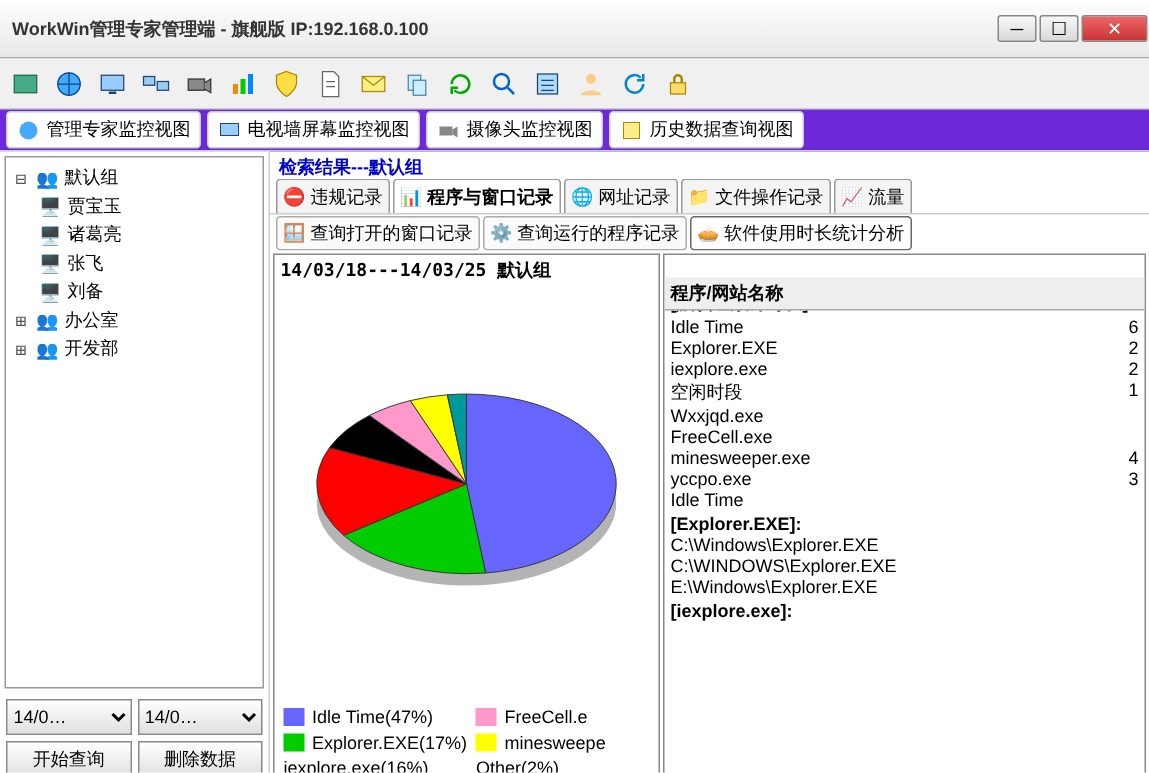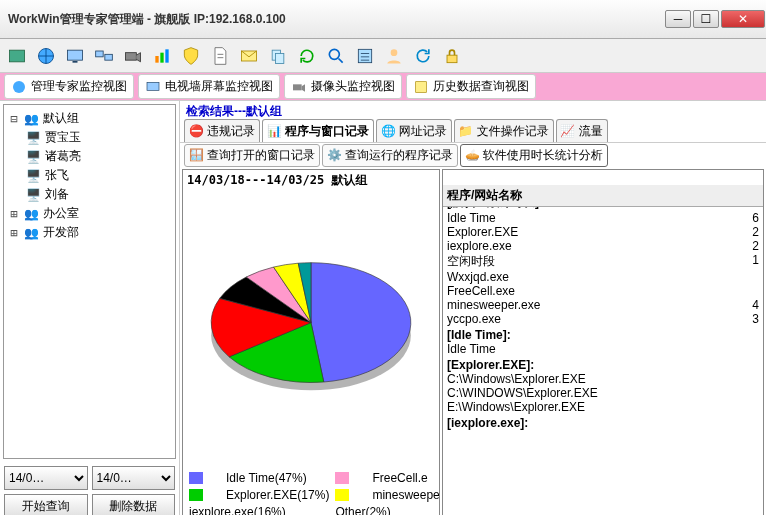--- a/index.html
+++ b/index.html
@@ -7,21 +7,21 @@
 
 .titlebar { height: 39px; background: linear-gradient(#fefefe, #e8e8e8); display: flex; align-items: center; padding: 0 0 0 8px; border-bottom: 1px solid #aaa; }
 .titlebar .title { flex: 1; font-weight: bold; color: #333; }
 .tbbtn { width: 26px; height: 18px; margin: 0 1px; display: flex; align-items: center; justify-content: center; background: linear-gradient(#f8f8f8,#d8d8d8); border: 1px solid #888; border-radius: 2px; }
 .tbbtn.close { background: linear-gradient(#e66,#c33); color: #fff; width: 44px; }
 
 .toolbar1 { height: 34px; background: #f0f0f0; border-bottom: 1px solid #ccc; display: flex; align-items: center; padding: 2px 4px; gap: 3px; }
 .ticon { width: 26px; height: 26px; display: flex; align-items: center; justify-content: center; border: 1px solid transparent; border-radius: 3px; }
 .ticon svg { width: 20px; height: 20px; }
 
-.tabbar1 { height: 28px; background: #f9a8d4; display: flex; align-items: center; padding: 2px 4px; gap: 4px; border-bottom: 1px solid #ccc; }
+.tabbar1 { height: 28px; background: #6d28d9; display: flex; align-items: center; padding: 2px 4px; gap: 4px; border-bottom: 1px solid #ccc; }
 .vtab { display: flex; align-items: center; gap: 4px; padding: 3px 6px; border: 1px solid #ccc; background: #fff; border-radius: 3px; }
 .vtab .icn { width: 16px; height: 16px; }
 
 .main { display: flex; height: 425px; }
 .side { width: 180px; border-right: 1px solid #ccc; display: flex; flex-direction: column; background: #fff; }
 .tree { flex: 1; border: 1px solid #999; margin: 3px; padding: 4px 2px; overflow: auto; }
 .tnode { display: flex; align-items: center; gap: 4px; padding: 1px 2px; }
 .tnode .exp { width: 12px; text-align: center; color: #555; font-family: monospace; cursor: pointer; }
 .indent1 { padding-left: 20px; }
 .sidebot { padding: 4px; }
@@ -36,21 +36,21 @@
 .rtab.active { background: #fff; font-weight: bold;}
 .subtabs { display: flex; padding: 2px 4px; gap: 2px; height: 24px; align-items: center; overflow: hidden;}
 .stab { display: flex; align-items: center; gap: 3px; padding: 2px 4px; border: 1px solid #aaa; background: #fafafa; border-radius: 3px; white-space: nowrap;}
 .stab.active { background: #fff; border-color: #666;}
 
 .panel { flex: 1; display: flex; overflow: hidden; }
 .chartbox { width: 258px; border: 1px solid #888; margin: 2px 0 2px 2px; display: flex; flex-direction: column; overflow: hidden; }
 .charthdr { padding: 2px 4px; font-weight: bold; font-family: monospace; }
 .chart { flex: 1; position: relative; }
 .legend { padding: 4px 6px; font-family: monospace; font-size: 12px; display: grid; grid-template-columns: 1fr 1fr; column-gap: 6px; row-gap: 3px;}
-.lrow { display: flex; align-items: center; gap: 23px; }
+.lrow { display: flex; align-items: center; gap: 5px; }
 .lsw { width: 14px; height: 12px; }
 
 .list { flex: 1; border: 1px solid #888; margin: 2px; overflow: auto; font-family: monospace, SimSun; font-size: 12px; }
 .lhdr { background: #eee; border-bottom: 1px solid #aaa; padding: 2px 4px; font-weight: bold; position: sticky; top: 15px;}
 .lrow2 { padding: 0 4px; white-space: nowrap; display: flex; }
 .lrow2 .name { flex: 1; overflow: hidden; }
 .lrow2 .val { width: 18px; text-align: right; }
 .lgrp { font-weight: bold; padding: 0 4px; margin-top: 2px;}
 
 .botbtns { padding: 4px; display: flex; gap: 6px; align-items: center; }
@@ -348,21 +348,20 @@
               <span class="val"></span>
             </div>
             <div class="lrow2">
               <span class="name">minesweeper.exe</span>
               <span class="val">4</span>
             </div>
             <div class="lrow2">
               <span class="name">yccpo.exe</span>
               <span class="val">3</span>
             </div>
-            <div class="lgrp">[Idle Time]:</div>
             <div class="lrow2">
               <span class="name">Idle Time</span>
               <span class="val"></span>
             </div>
             <div class="lgrp">[Explorer.EXE]:</div>
             <div class="lrow2">
               <span class="name">C:\Windows\Explorer.EXE</span>
               <span class="val"></span>
             </div>
             <div class="lrow2">

